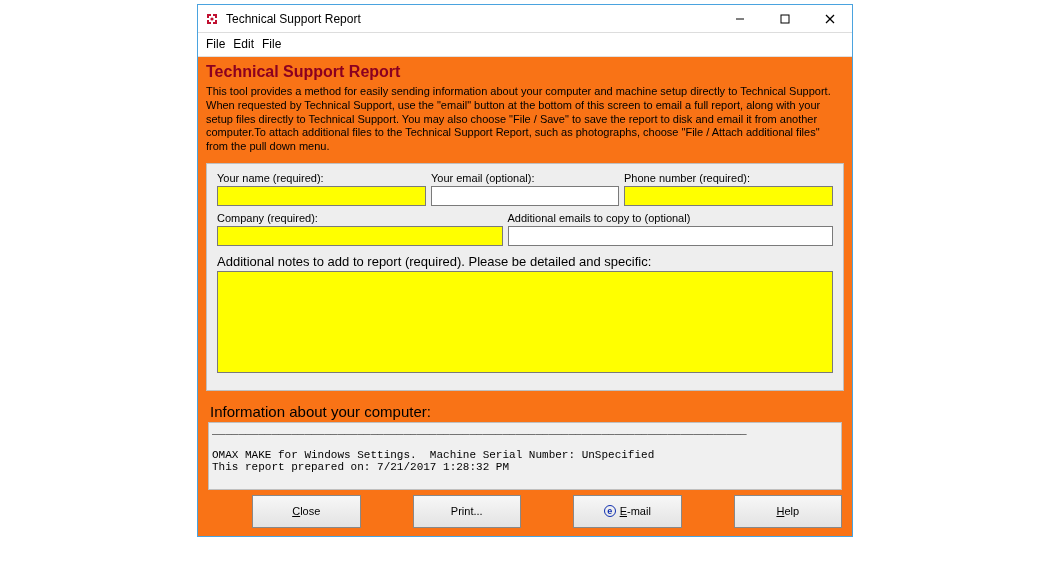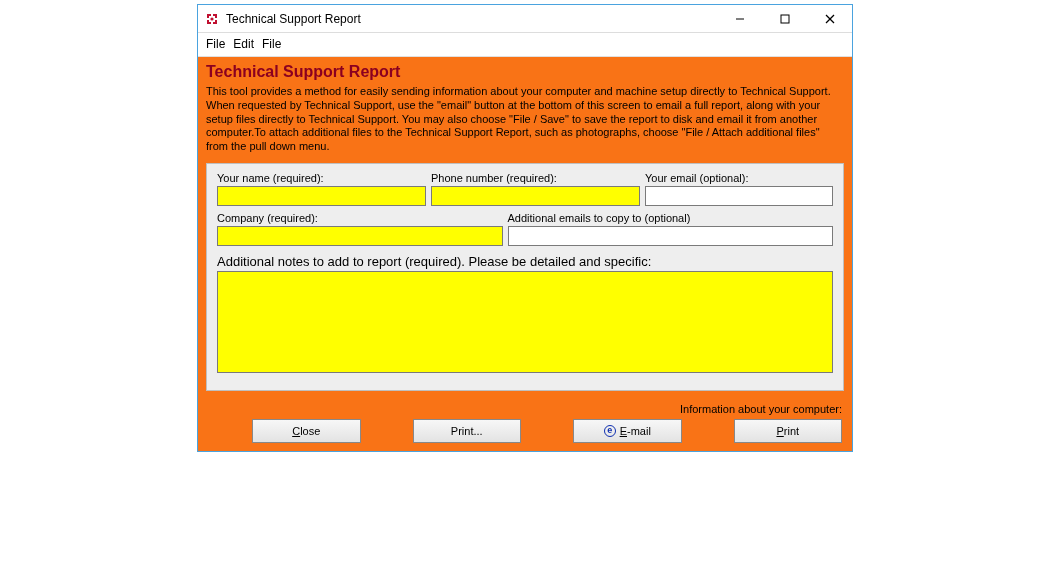--- a/index.html
+++ b/index.html
@@ -89,21 +89,21 @@
   textarea.notes {
     width: 100%;
     height: 102px;
     background: #ffff00;
     border: 1px solid #7a7a7a;
     resize: none;
     font-family: inherit;
     font-size: 12px;
     padding: 2px 3px;
   }
-  .info-label { font-size: 11px; margin: 2px 0 2px 2px; display:block;text-align:right; }
+  .info-label { font-size: 15px; margin: 2px 0 2px 2px; display:block; }
   .info-wrap {
     border: none;
     padding: 2px 2px 0 2px;
   }
   textarea.info {
     width: 100%;
     height: 68px;
     border: 1px solid #bfbfbf;
     background: #f0f0f0;
     font-family: "Courier New", monospace;
@@ -113,21 +113,21 @@
     white-space: pre;
     padding: 2px 3px;
   }
   .button-row {
     display: flex;
     gap: 8px;
     padding: 2px 2px 0 2px;
   }
   .button-row button {
     flex: 1;
-    height: 24px;
+    height: 33px;
     border: 1px solid #888;
     background: linear-gradient(#f7f7f7,#e3e3e3);
     font-size: 11px;
     display: flex;
     align-items: center;
     justify-content: center;
     gap: 4px;
     cursor: pointer;
     margin-left: 44px;
   }
@@ -188,57 +188,61 @@
   <div class="content">
     <h1 class="page-title">Technical Support Report</h1>
     <div class="intro">This tool provides a method for easily sending information about your computer and machine setup directly to Technical Support.  When requested by Technical Support, use the "email" button at the bottom of this screen to email a full report, along with your setup files directly to Technical Support.  You may also choose "File / Save" to save the report to disk and email it from another computer.To attach additional files to the Technical Support Report, such as photographs, choose "File / Attach additional files" from the pull down menu.</div>
 
     <div class="panel">
       <div class="row">
         <div class="field">
           <label>Your name (required):</label>
           <input type="text" class="required-bg" value="" style="">
         </div>
+        <div class="field" style="flex:0.9">
+          <label>Your email (optional):</label>
+          <input type="text" value="" style="">
+        </div>
         <div class="field">
           <label>Phone number (required):</label>
           <input type="text" class="required-bg" value="" style="">
-        </div>
-        <div class="field" style="flex:0.9">
-          <label>Your email (optional):</label>
-          <input type="text" value="" style="">
         </div>
       </div>
       <div class="row">
         <div class="field">
           <label>Company (required):</label>
           <input type="text" class="required-bg" value="" style="">
         </div>
         <div class="field" style="flex:1.14">
           <label>Additional emails to copy to (optional)</label>
           <input type="text" value="" style="">
         </div>
       </div>
       <label class="notes-label">Additional notes to add to report (required).  Please be detailed and specific:</label>
       <textarea class="notes" style=""></textarea>
     </div>
 
     <div class="info-wrap">
       <span class="info-label">Information about your computer:</span>
+      <textarea class="info" readonly="" style="">_________________________________________________________________________________
+
+OMAX MAKE for Windows Settings.  Machine Serial Number: UnSpecified
+This report prepared on: 7/21/2017 1:28:32 PM</textarea>
     </div>
 
     <div class="button-row">
       <button>
           <span class="underline-first">Close</span>
         </button>
       <button>
           <span>Print...</span>
         </button>
       <button>
         <span class="email-icon">e</span>
         <span class="underline-first">E-mail</span>
       </button>
       <button>
-          <span class="underline-first">Print</span>
+          <span class="underline-first">Help</span>
         </button>
     </div>
 
   </div>
 </div>
 
 </body></html>

